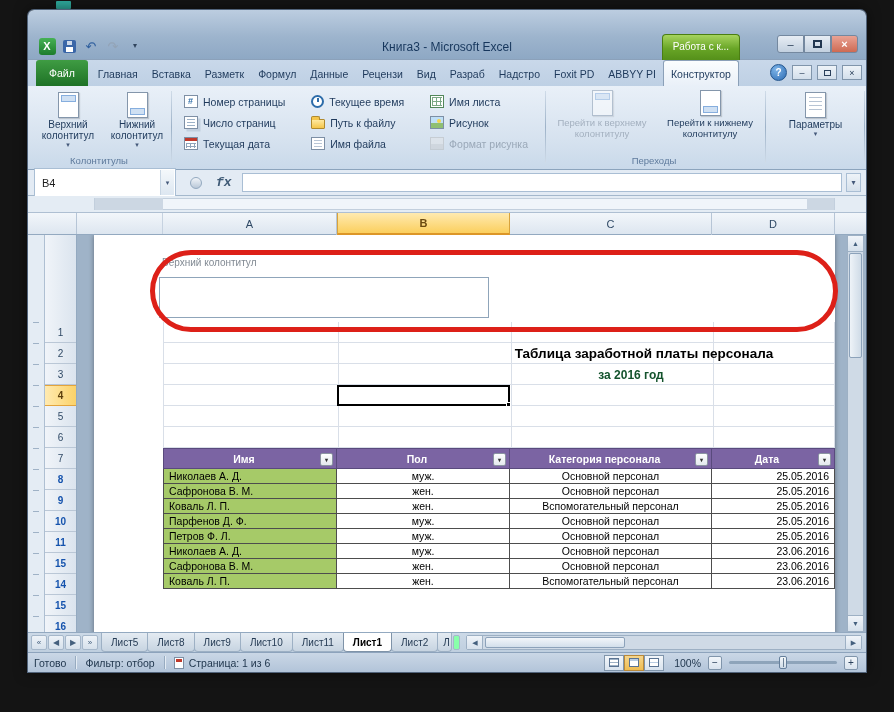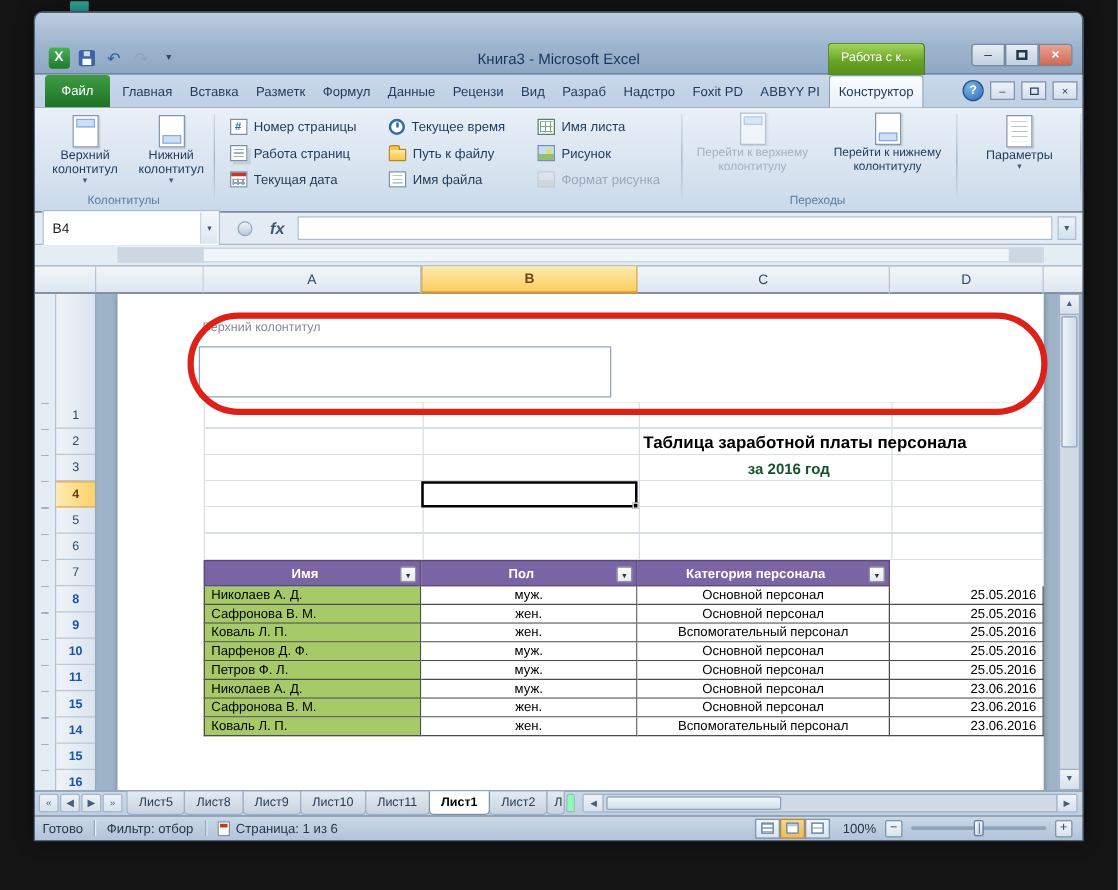--- a/index.html
+++ b/index.html
@@ -109,21 +109,21 @@
   .navbig.disabled .pgicon{opacity:.5}
   .optbtn{margin:3px auto 0;width:72px}
 
   
   .fbar{position:absolute;left:0;top:160px;right:0;height:26px;background:#e3ebf4;border-bottom:1px solid #a4b8cc;display:flex;align-items:center}
   .namebox{position:relative;margin-left:6px;width:142px;height:29px;background:#fff;border:1px solid #a9bed4;
            font-size:11px;color:#1d1d1d;display:flex;align-items:center;padding-left:7px}
   .namebox .nb-dd{position:absolute;right:1px;top:1px;bottom:1px;width:14px;display:flex;align-items:center;justify-content:center;
            font-size:7px;color:#44597a;border-left:1px solid #c8d6e4;background:linear-gradient(#f4f8fb,#dde7f1)}
   .fb-dot{width:12px;height:12px;border-radius:50%;background:linear-gradient(#f0f4f9,#b9c8d8);border:1px solid #93a9c0;margin-left:14px}
-  .fxbtn{margin-left:14px;font-family:Liberation Sans, sans-serif;font-style:italic;font-weight:bold;font-size:13px;color:#3f5a76}
+  .fxbtn{margin-left:14px;font-family:Liberation Mono, monospace;font-style:italic;font-weight:bold;font-size:13px;color:#3f5a76}
   .finput{flex:1;height:19px;margin:0 4px 0 10px;background:#fff;border:1px solid #a9bed4}
   .fexpand{width:15px;height:19px;margin-right:5px;display:flex;align-items:center;justify-content:center;
            font-size:8px;color:#44597a;background:linear-gradient(#eef3f8,#d6e1ec);border:1px solid #a9bed4}
 
   
   .ruler{position:absolute;left:0;top:186px;right:0;height:17px;background:#e4ecf4;border-bottom:1px solid #aebfd2}
   .ruler-band{position:absolute;left:66px;width:741px;top:2px;bottom:2px;background:#f0f5fa;border:1px solid #c2cfdd}
   .ruler-m{position:absolute;top:2px;bottom:2px;background:#ccd7e3}
   .rm-l{left:67px;width:68px}
   .rm-r{left:779px;width:27px}
@@ -368,21 +368,21 @@
       <div class="rgroup g-elements">
         <div class="elements-grid">
 
             <div class="smallbtn">
               <span class="ic ic-page-number"></span>
               <span>Номер страницы</span>
             </div>
 
             <div class="smallbtn">
               <span class="ic ic-page-count"></span>
-              <span>Работа страниц</span>
+              <span>Число страниц</span>
             </div>
 
             <div class="smallbtn">
               <span class="ic ic-calendar"></span>
               <span>Текущая дата</span>
             </div>
 
             <div class="smallbtn">
               <span class="ic ic-clock"></span>
               <span>Текущее время</span>
@@ -606,20 +606,26 @@
                 </span>
               </div>
 
               <div class="hcell">
                 <span>Категория персонала</span>
                 <span class="flt">
                   <span>▾</span>
                 </span>
               </div>
 
+              <div class="hcell">
+                <span>Дата</span>
+                <span class="flt">
+                  <span>▾</span>
+                </span>
+              </div>
             </div>
           <div class="tbody">
 
               <div class="trow">
                 <div>Николаев А. Д.</div>
                 <div>муж.</div>
                 <div>Основной персонал</div>
                 <div>25.05.2016</div>
               </div>
 

